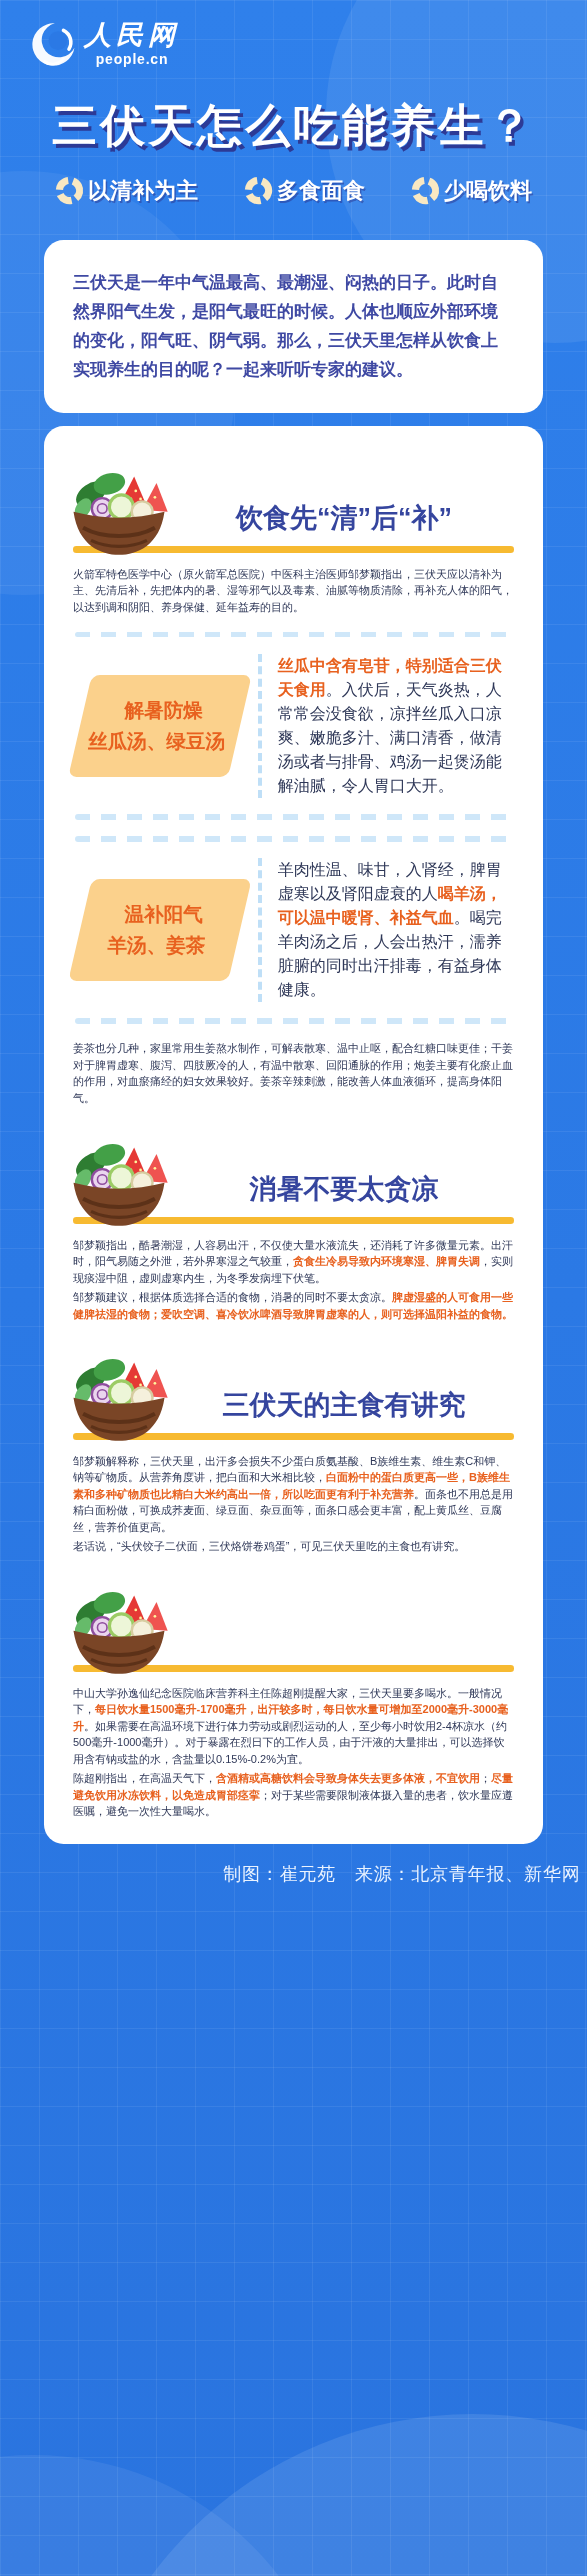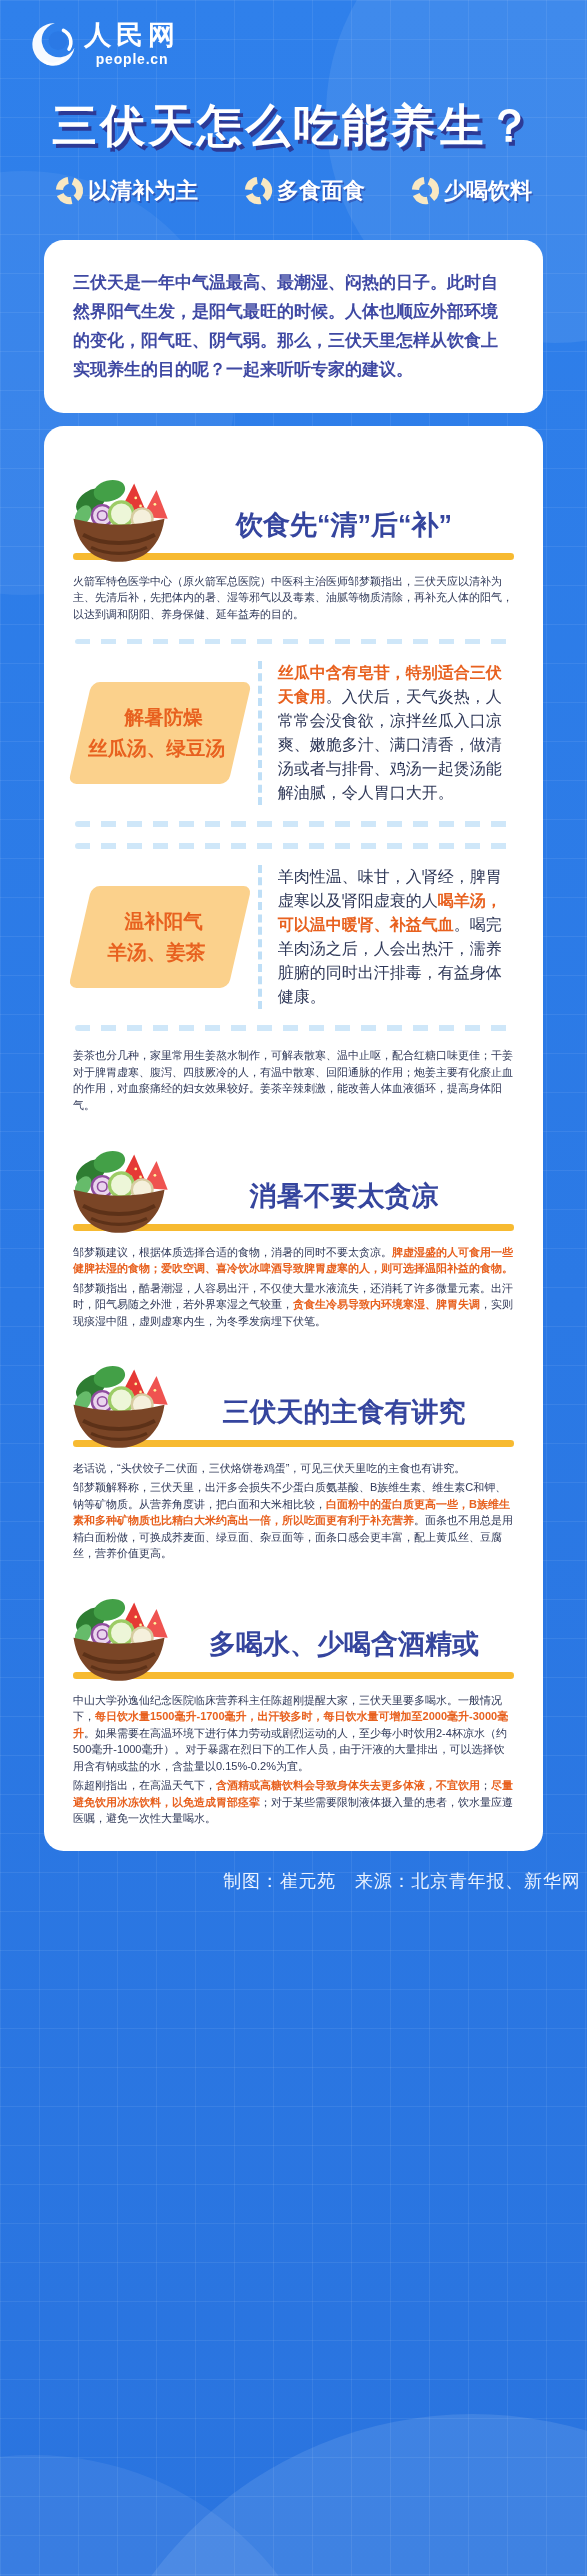--- a/index.html
+++ b/index.html
@@ -16,39 +16,39 @@
   .bgc2 { width:424px; height:424px; left:-188px; top:171px; background:rgba(255,255,255,.06); }
   .bgc3 { width:799px; height:799px; left:73px; top:2414px; background:rgba(255,255,255,.10); }
   .bgc4 { width:620px; height:620px; left:-277px; top:2455px; background:rgba(255,255,255,.07); }
 
   .layer { position:relative; z-index:1; }
 
   
   .logo { position:absolute; top:21px; left:29px; display:flex; align-items:flex-start; gap:8.2px; }
   .logo-mark { width:47px; height:47px; }
   .logo-txt { display:flex; flex-direction:column; align-items:center; }
-  .logo-cn { color:#fff; font-size:27px; font-weight:700; letter-spacing:4.9px; line-height:1.1; }
+  .logo-cn { color:#fff; font-size:27px; font-weight:700; letter-spacing:4.9px; font-style:italic; line-height:1.1; }
   .logo-en { color:#fff; font-size:14px; font-weight:700; letter-spacing:0.8px; }
 
   
   .main-title { padding-top:96px; text-align:center; color:#fff; font-size:45px; font-weight:900;
     letter-spacing:3.3px; text-shadow:3.3px 4.1px 0 #2C3A96; }
 
   
   .tags { display:flex; justify-content:center; gap:46px; margin-top:19.6px; }
   .tag { display:flex; align-items:center; gap:4px; }
   .tag-icon { width:29px; height:29px; flex:0 0 29px; }
   .tag-label { color:#fff; font-size:22px; font-weight:800; text-shadow:1.6px 1.6px 0 rgba(44,58,150,.55); }
 
   
   .intro-card { width:499px; margin:34px auto 0; background:#fff; border-radius:19.6px;
     padding:28px 29px; }
   .intro-text { font-size:17px; line-height:1.72; color:#3F49A3; font-weight:600; }
   .main-card { width:499px; margin:13px auto 0; background:#fff; border-radius:19.6px;
-    padding:17px 29px 21px; }
+    padding:10px 29px 21px; }
 
   
   .sec-head { position:relative; min-height:101px; display:flex; align-items:flex-end; margin:18px 0 11.4px; }
   .bowl { position:absolute; left:-6.5px; bottom:-3.3px; width:104px; height:91px; z-index:2; }
   .sec-underline { position:absolute; left:0; right:0; bottom:1.6px; height:6.5px; background:#F7BA31;
     border-radius:3.3px; z-index:1; }
   .sec-title { flex:1; margin-left:101px; text-align:center; font-size:27px; font-weight:900;
     color:#35459E; line-height:1.32; padding-bottom:18px; }
 
   .para { font-size:11px; line-height:1.5; color:#2F3858; margin:3px 0; font-weight:500; }
@@ -190,43 +190,42 @@
       <div class="sec-head">
         <svg class="bowl" viewBox="0 0 130 114">
             <use href="#bowl-def"></use>
           </svg>
         <div class="sec-underline"></div>
         <div class="sec-title">
           <div>消暑不要太贪凉</div>
         </div>
       </div>
 
+      <p class="para"><span>邹梦颖指出，酷暑潮湿，人容易出汗，不仅使大量水液流失，还消耗了许多微量元素。出汗时，阳气易随之外泄，若外界寒湿之气较重，</span><span class="hl">贪食生冷易导致内环境寒湿、脾胃失调</span><span>，实则现痰湿中阻，虚则虚寒内生，为冬季发病埋下伏笔。</span></p>
       <p class="para"><span>邹梦颖建议，根据体质选择合适的食物，消暑的同时不要太贪凉。</span><span class="hl">脾虚湿盛的人可食用一些健脾祛湿的食物；爱吹空调、喜冷饮冰啤酒导致脾胃虚寒的人，则可选择温阳补益的食物。</span></p>
-      <p class="para"><span>邹梦颖指出，酷暑潮湿，人容易出汗，不仅使大量水液流失，还消耗了许多微量元素。出汗时，阳气易随之外泄，若外界寒湿之气较重，</span><span class="hl">贪食生冷易导致内环境寒湿、脾胃失调</span><span>，实则现痰湿中阻，虚则虚寒内生，为冬季发病埋下伏笔。</span></p>
 
       <div class="sec-head">
         <svg class="bowl" viewBox="0 0 130 114">
             <use href="#bowl-def"></use>
           </svg>
         <div class="sec-underline"></div>
         <div class="sec-title">
           <div>三伏天的主食有讲究</div>
         </div>
       </div>
 
+      <p class="para"><span>邹梦颖解释称，三伏天里，出汗多会损失不少蛋白质氨基酸、B族维生素、维生素C和钾、钠等矿物质。从营养角度讲，把白面和大米相比较，</span><span class="hl">白面粉中的蛋白质更高一些，B族维生素和多种矿物质也比精白大米约高出一倍，所以吃面更有利于补充营养</span><span>。面条也不用总是用精白面粉做，可换成荞麦面、绿豆面、杂豆面等，面条口感会更丰富，配上黄瓜丝、豆腐丝，营养价值更高。</span></p>
       <p class="para"><span>老话说，“头伏饺子二伏面，三伏烙饼卷鸡蛋”，可见三伏天里吃的主食也有讲究。</span></p>
-      <p class="para"><span>邹梦颖解释称，三伏天里，出汗多会损失不少蛋白质氨基酸、B族维生素、维生素C和钾、钠等矿物质。从营养角度讲，把白面和大米相比较，</span><span class="hl">白面粉中的蛋白质更高一些，B族维生素和多种矿物质也比精白大米约高出一倍，所以吃面更有利于补充营养</span><span>。面条也不用总是用精白面粉做，可换成荞麦面、绿豆面、杂豆面等，面条口感会更丰富，配上黄瓜丝、豆腐丝，营养价值更高。</span></p>
-
-      <div class="sec-head">
-        <svg class="bowl" viewBox="0 0 130 114">
-            <use href="#bowl-def"></use>
-          </svg>
-        <div class="sec-underline"></div>
-        <div class="sec-title">
-          <div>多喝水、少喝含酒精或</div>
+
+      <div class="sec-head">
+        <svg class="bowl" viewBox="0 0 130 114">
+            <use href="#bowl-def"></use>
+          </svg>
+        <div class="sec-underline"></div>
+        <div class="sec-title">
         </div>
       </div>
 
       <p class="para"><span>中山大学孙逸仙纪念医院临床营养科主任陈超刚提醒大家，三伏天里要多喝水。一般情况下，</span><span class="hl">每日饮水量1500毫升-1700毫升，出汗较多时，每日饮水量可增加至2000毫升-3000毫升</span><span>。如果需要在高温环境下进行体力劳动或剧烈运动的人，至少每小时饮用2-4杯凉水（约500毫升-1000毫升）。对于暴露在烈日下的工作人员，由于汗液的大量排出，可以选择饮用含有钠或盐的水，含盐量以0.15%-0.2%为宜。</span></p>
       <p class="para"><span>陈超刚指出，在高温天气下，</span><span class="hl">含酒精或高糖饮料会导致身体失去更多体液，不宜饮用</span><span>；</span><span class="hl">尽量避免饮用冰冻饮料，以免造成胃部痉挛</span><span>；对于某些需要限制液体摄入量的患者，饮水量应遵医嘱，避免一次性大量喝水。</span></p>
 
     </div>
 
     <div class="footer">
       <span>制图：崔元苑</span>

